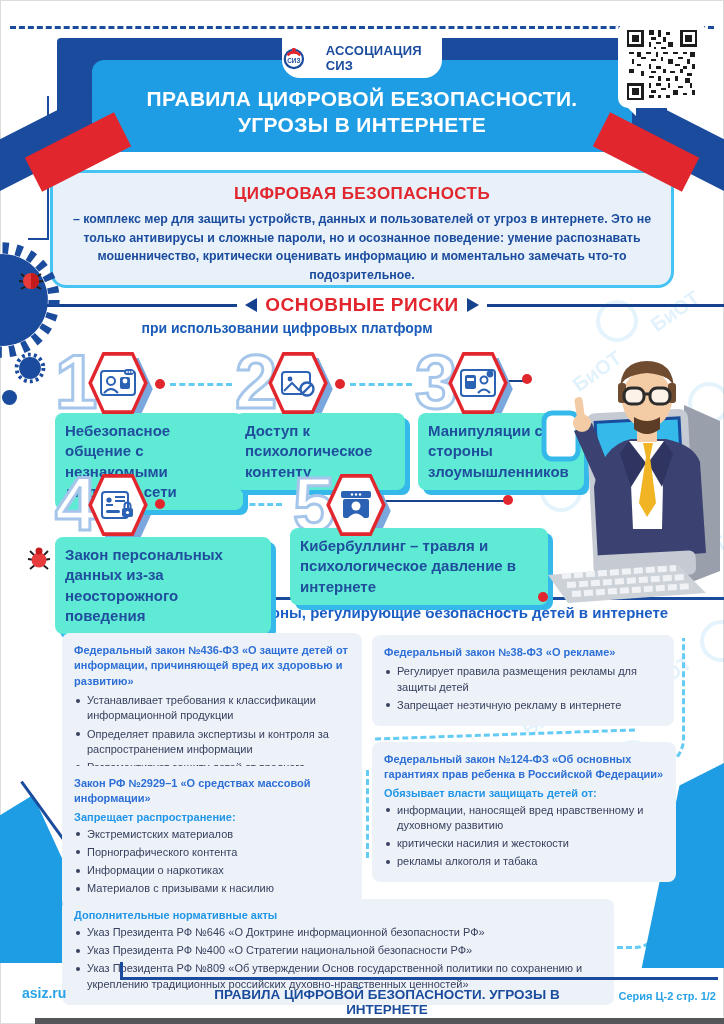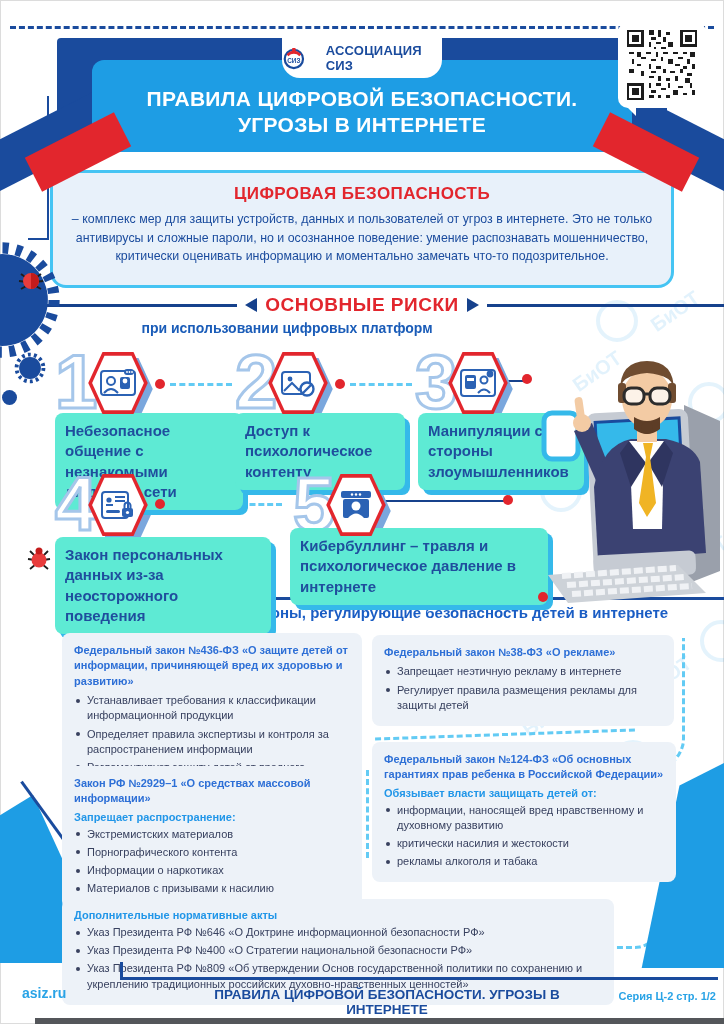--- a/index.html
+++ b/index.html
@@ -25,21 +25,21 @@
   .logo-tab .brand{color:#1a4b9d;font-weight:bold;font-size:13px;letter-spacing:.2px;}
   .hdr-title{left:100px;right:100px;top:86px;z-index:3;text-align:center;color:#fff;font-weight:bold;
              font-size:21px;line-height:1.25;letter-spacing:.3px;}
   .qr-bubble{right:18px;top:22px;width:88px;height:86px;background:#fff;border-radius:10px;z-index:5;
              display:flex;align-items:center;justify-content:center;}
   .qr-tail{right:88px;top:100px;width:0;height:0;border-top:16px solid #fff;border-left:16px solid transparent;z-index:5;}
 
   
   .defbox{left:50px;right:50px;top:170px;height:112px;background:#e8f1fa;border:3px solid #45c4f3;border-radius:16px;z-index:2;}
   .def-title{margin:11px 0 6px;text-align:center;color:#e2262d;font-weight:bold;font-size:17px;letter-spacing:.4px;}
-  .def-text{margin:0 auto;max-width:600px;text-align:center;color:#1a4b9d;font-size:12.4px;font-weight:400;line-height:1.5;}
+  .def-text{margin:0 auto;max-width:600px;text-align:center;color:#1a4b9d;font-size:12.4px;font-weight:700;line-height:1.5;}
 
   
   .risks-head{left:0;right:0;top:294px;display:flex;align-items:center;gap:8px;}
   .hline{flex:1;height:3px;background:#16418c;}
   .arr-l{width:0;height:0;border-top:7px solid transparent;border-bottom:7px solid transparent;border-right:12px solid #16418c;}
   .arr-r{width:0;height:0;border-top:7px solid transparent;border-bottom:7px solid transparent;border-left:12px solid #16418c;}
   .risks-title{color:#e2262d;font-weight:bold;font-size:19px;letter-spacing:.5px;}
   .risks-sub{left:0;right:150px;top:320px;text-align:center;color:#1a5cb8;font-weight:bold;font-size:14px;}
 
   
@@ -368,22 +368,22 @@
     <ul>
       <li>Устанавливает требования к классификации информационной продукции</li>
       <li>Определяет правила экспертизы и контроля за распространением информации</li>
       <li>Регламентирует защиту детей от вредного контента</li>
     </ul>
   </div>
 
   <div class="abs lawbox" style="left:372px;top:635px;width:278px">
     <p class="law-t">Федеральный закон №38-ФЗ «О рекламе»</p>
     <ul>
+      <li>Регулирует правила размещения рекламы для защиты детей</li>
       <li>Запрещает неэтичную рекламу в  интернете</li>
-      <li>Регулирует правила размещения рекламы для защиты детей</li>
     </ul>
   </div>
 
   <div class="abs lawbox" style="left:62px;top:766px;width:276px">
     <p class="law-t">Закон РФ №2929–1 «О средствах массовой информации»</p>
     <p class="law-s">Запрещает распространение:</p>
     <ul>
       <li>Экстремистских материалов</li>
       <li>Порнографического контента</li>
       <li>Информации о наркотиках</li>

